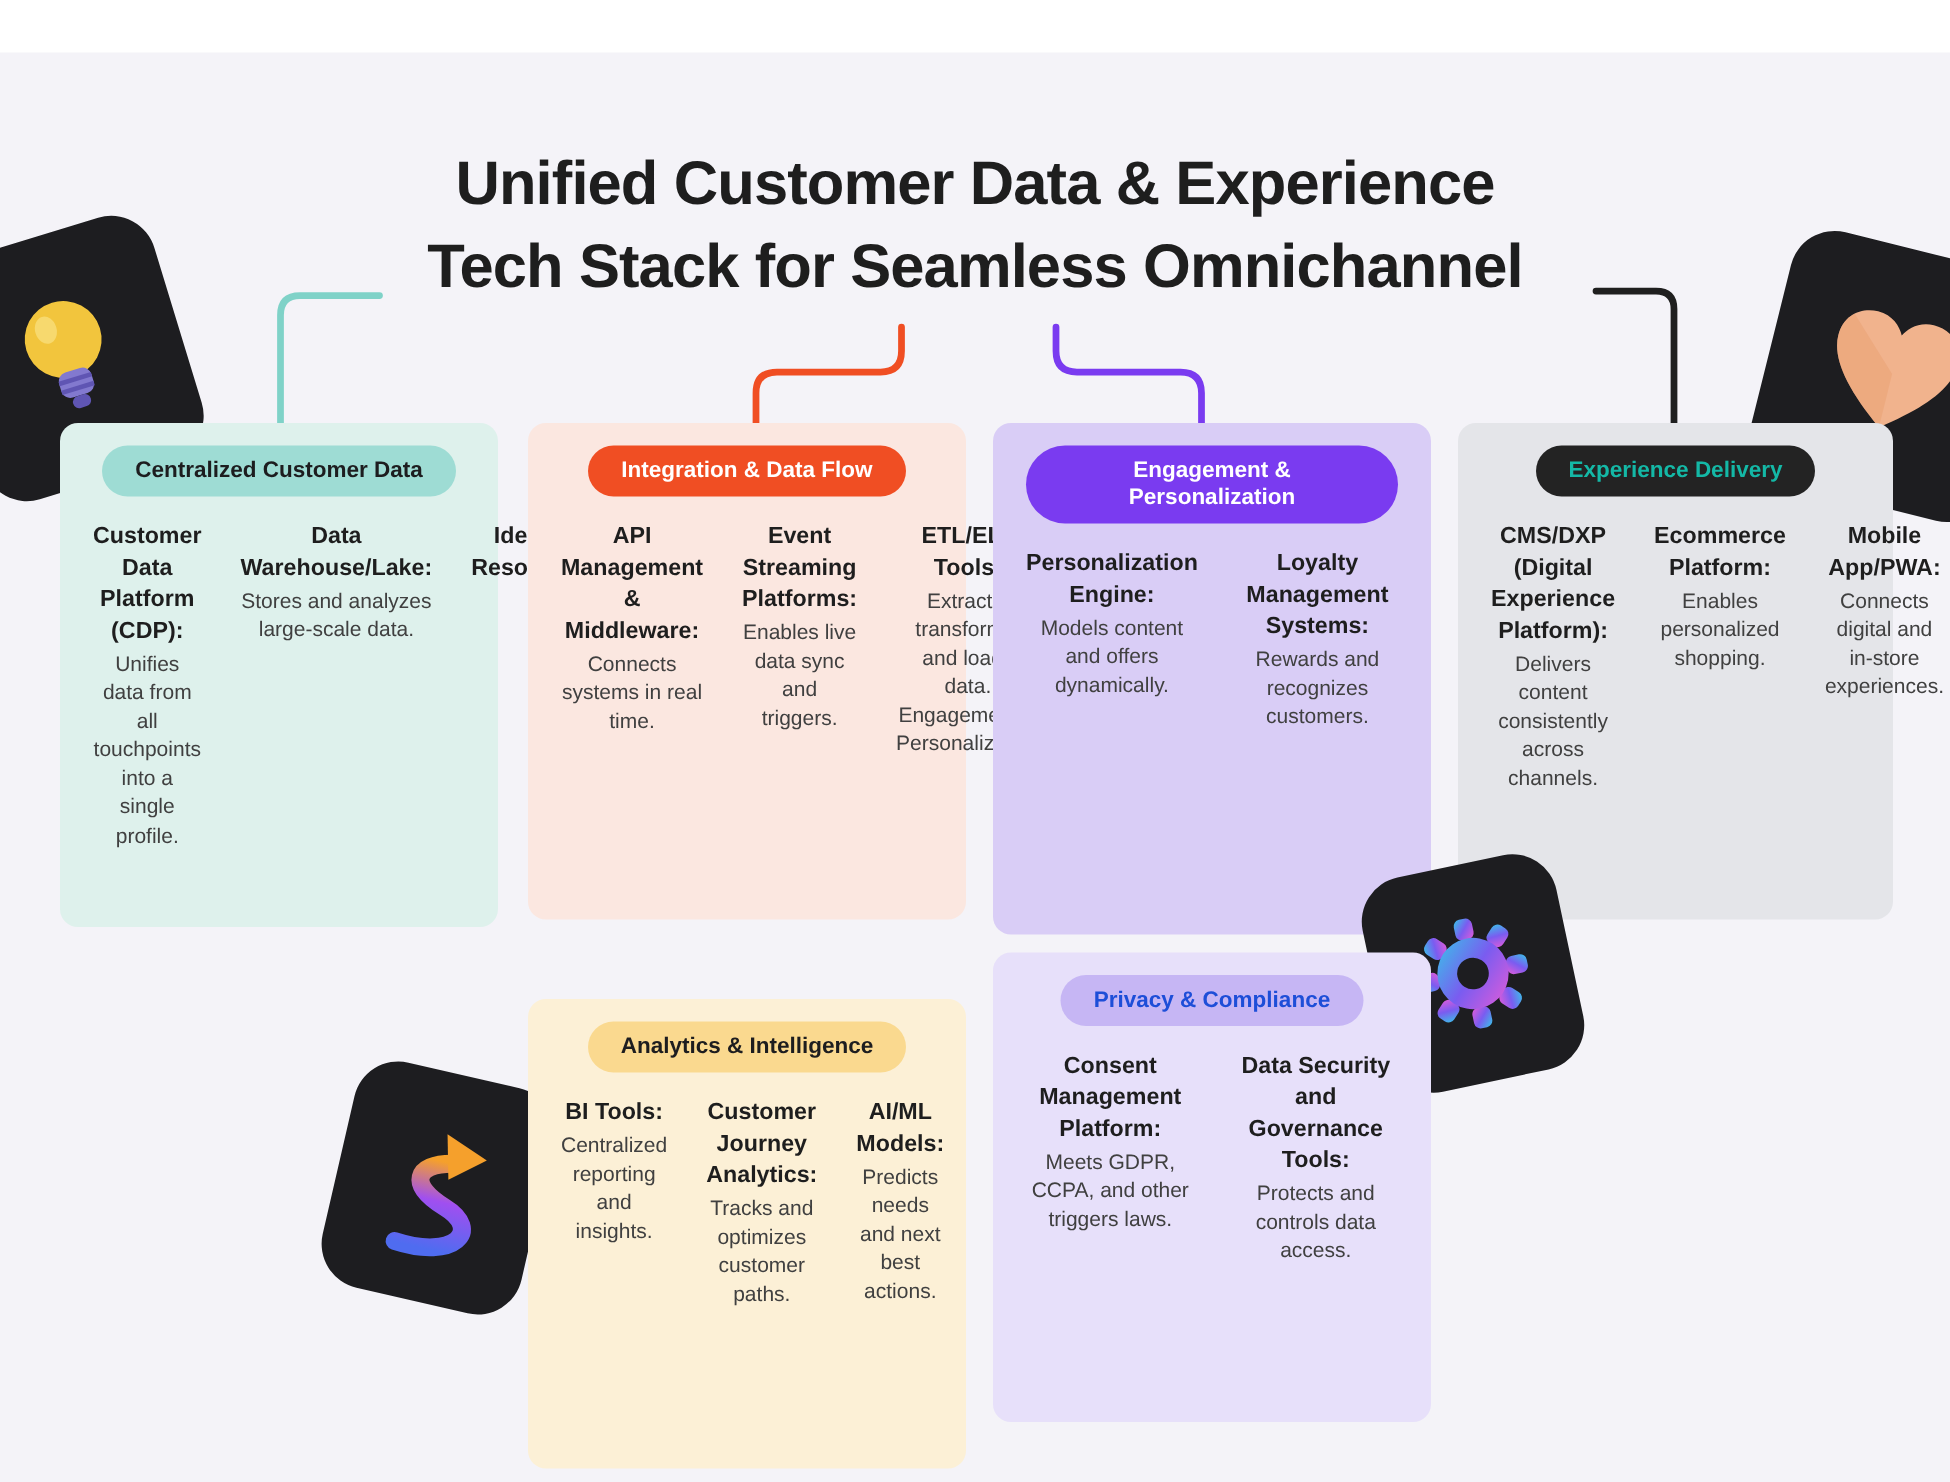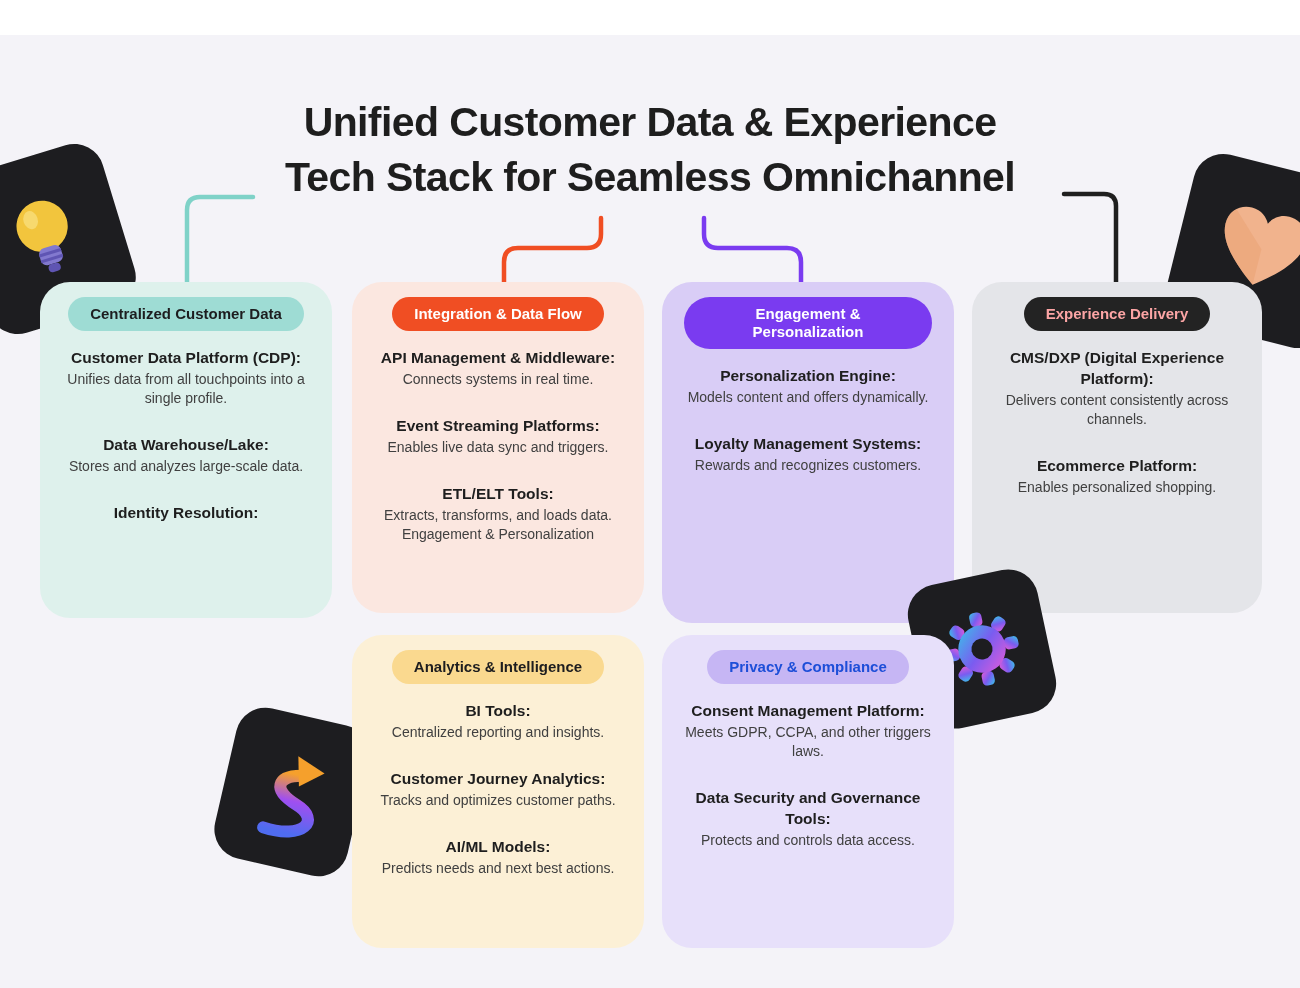--- a/index.html
+++ b/index.html
@@ -7,33 +7,33 @@
   body { font-family:"Liberation Sans", sans-serif; }
   .canvas { position:relative; width:1300px; height:988px; background:#f4f3f8; overflow:hidden;margin-top:35px; }
 
   .title { position:absolute; top:60px; left:0; width:100%; text-align:center;
            font-size:41px; font-weight:700; color:#1e1e1e; letter-spacing:-0.6px;
            line-height:1.33; z-index:4; }
 
   .connectors { position:absolute; left:0; top:0; width:1300px; height:988px;
                 z-index:1; pointer-events:none; }
 
-  .card { position:absolute; border-radius:30px; padding:15px 22px 20px;
+  .card { position:absolute; border-radius:12px; padding:15px 22px 20px;
           text-align:center; z-index:2; }
   .card-1 { left:40px;  top:247px; width:292px; height:336px; }
   .card-2 { left:352px; top:247px; width:292px; height:331px; }
   .card-3 { left:662px; top:247px; width:292px; height:341px; }
   .card-4 { left:972px; top:247px; width:290px; height:331px; z-index:2; }
-  .card-5 { left:352px; top:600px; width:292px; height:313px; }
+  .card-5 { left:352px; top:631px; width:292px; height:313px; }
   .card-6 { left:662px; top:600px; width:292px; height:313px; z-index:4; }
 
   .pill { display:inline-block; border-radius:999px; padding:8px 22px;
           font-size:15px; font-weight:700; line-height:1.2; }
 
-  .items { display:flex; flex-direction:column; gap:26px; margin-top:16px; }
+  .items { display:flex; flex-direction:row; gap:26px; margin-top:16px; }
   .term  { font-size:15.5px; font-weight:700; color:#1e1e1e; line-height:1.36; }
   .desc  { font-size:14px; color:#404040; line-height:1.36; margin-top:2px;
            white-space:pre-line; }
 
   .tile { position:absolute; background:#1d1d20; border-radius:30px;
           display:flex; align-items:center; justify-content:center; }
   .tile-bulb  { left:-30px;  top:120px; width:152px; height:168px; transform:rotate(-17deg); z-index:0; }
   .tile-heart { left:1178px; top:130px; width:165px; height:172px; transform:rotate(14deg);  z-index:0; }
   .tile-gear  { left:916px;  top:541px; width:132px; height:146px; transform:rotate(-12deg); z-index:3; }
   .tile-arrow { left:224px;  top:680px; width:136px; height:154px; transform:rotate(13deg);  z-index:0; }
@@ -155,30 +155,34 @@
         <div class="desc">Models content and offers dynamically.</div>
       </div>
       <div class="item">
         <div class="term">Loyalty Management Systems:</div>
         <div class="desc">Rewards and recognizes customers.</div>
       </div>
     </div>
   </section>
 
   <section class="card card-4" style="background-color: rgb(228, 229, 233);">
-    <div class="pill" style="background-color: rgb(35, 35, 35); color: #fca5a5;">Experience Delivery</div>
+    <div class="pill" style="background-color: rgb(35, 35, 35); color: #14b8a6;">Experience Delivery</div>
     <div class="items">
       <div class="item">
         <div class="term">CMS/DXP (Digital Experience Platform):</div>
         <div class="desc">Delivers content consistently across channels.</div>
       </div>
       <div class="item">
         <div class="term">Ecommerce Platform:</div>
         <div class="desc">Enables personalized shopping.</div>
       </div>
+      <div class="item">
+        <div class="term">Mobile App/PWA:</div>
+        <div class="desc">Connects digital and in-store experiences.</div>
+      </div>
     </div>
   </section>
 
   <section class="card card-5" style="background-color: rgb(252, 240, 214);">
     <div class="pill" style="background-color: rgb(250, 217, 143); color: rgb(29, 29, 31);">Analytics &amp; Intelligence</div>
     <div class="items">
       <div class="item">
         <div class="term">BI Tools:</div>
         <div class="desc">Centralized reporting and insights.</div>
       </div>

